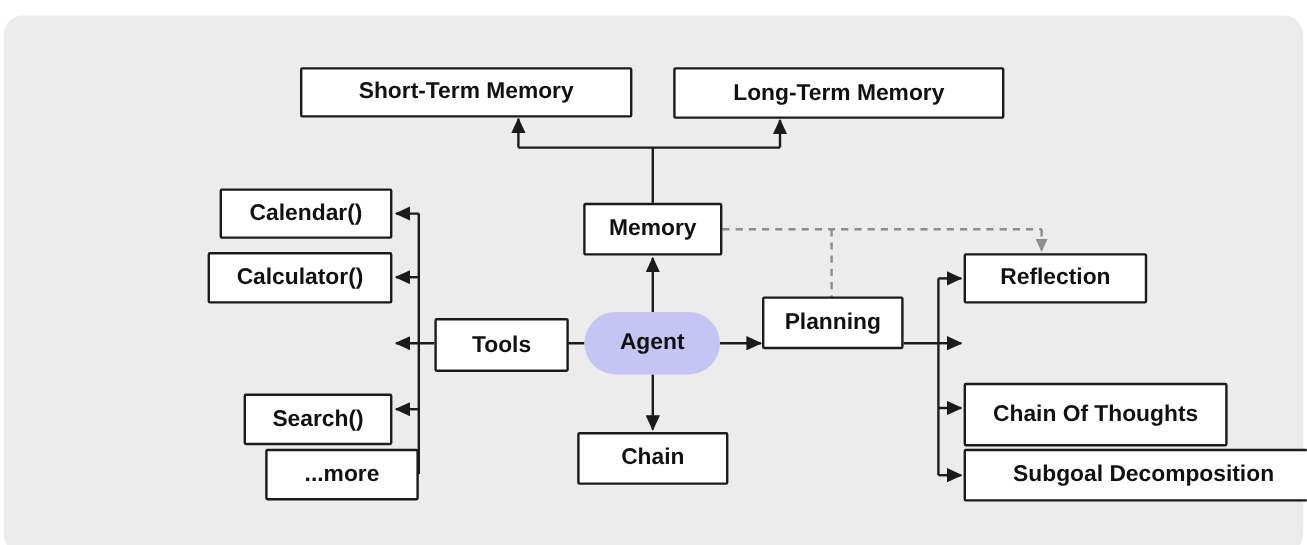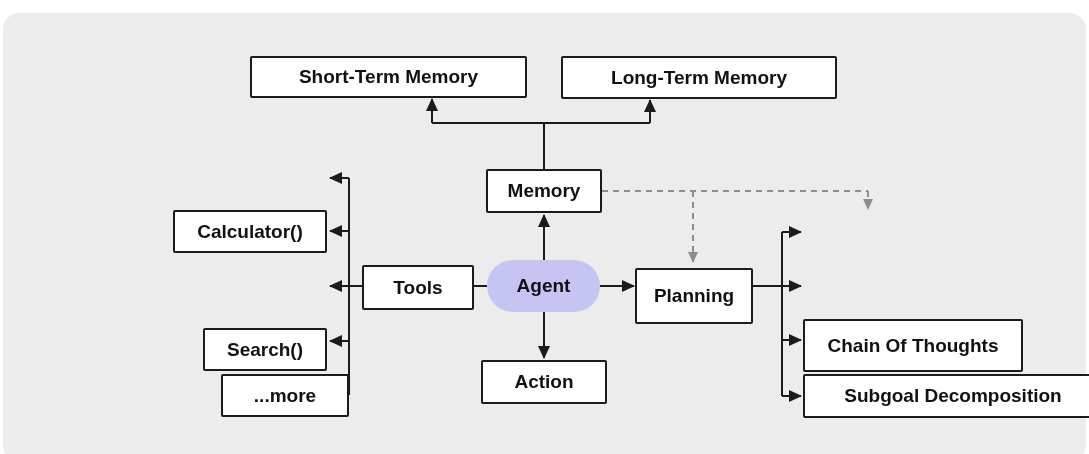--- a/index.html
+++ b/index.html
@@ -76,24 +76,26 @@
       <path d="M693,181 V252" marker-end="url(#arrow-gray)"></path>
       <path d="M868,181 V199" marker-end="url(#arrow-gray)"></path>
     </g>
   </svg>
 
   <div class="node" style="left:250px;top:46px;width:277px;height:42px">Short-Term Memory</div>
   <div class="node" style="left:561px;top:46px;width:276px;height:43px">Long-Term Memory</div>
   <div class="node" style="left:486px;top:159px;width:116px;height:44px">Memory</div>
 
   <div class="node agent" style="left:487px;top:250px;width:113px;height:52px">Agent</div>
-  <div class="node" style="left:481px;top:350px;width:126px;height:44px">Action</div>
+  <div class="node" style="left:481px;top:350px;width:126px;height:44px">Chain</div>
 
   <div class="node" style="left:362px;top:255px;width:112px;height:45px">Tools</div>
+  <div class="node" style="left:183px;top:147px;width:144px;height:42px">Calendar()</div>
   <div class="node" style="left:173px;top:200px;width:154px;height:43px">Calculator()</div>
   <div class="node" style="left:203px;top:318px;width:124px;height:43px">Search()</div>
   <div class="node" style="left:221px;top:364px;width:128px;height:43px">...more</div>
 
-  <div class="node" style="left:635px;top:258px;width:118px;height:56px">Planning</div>
+  <div class="node" style="left:635px;top:237px;width:118px;height:44px">Planning</div>
+  <div class="node" style="left:803px;top:201px;width:153px;height:42px">Reflection</div>
   <div class="node" style="left:803px;top:309px;width:220px;height:53px">Chain Of Thoughts</div>
   <div class="node" style="left:803px;top:364px;width:300px;height:44px">Subgoal Decomposition</div>
 
 </div>
 
 </body></html>

